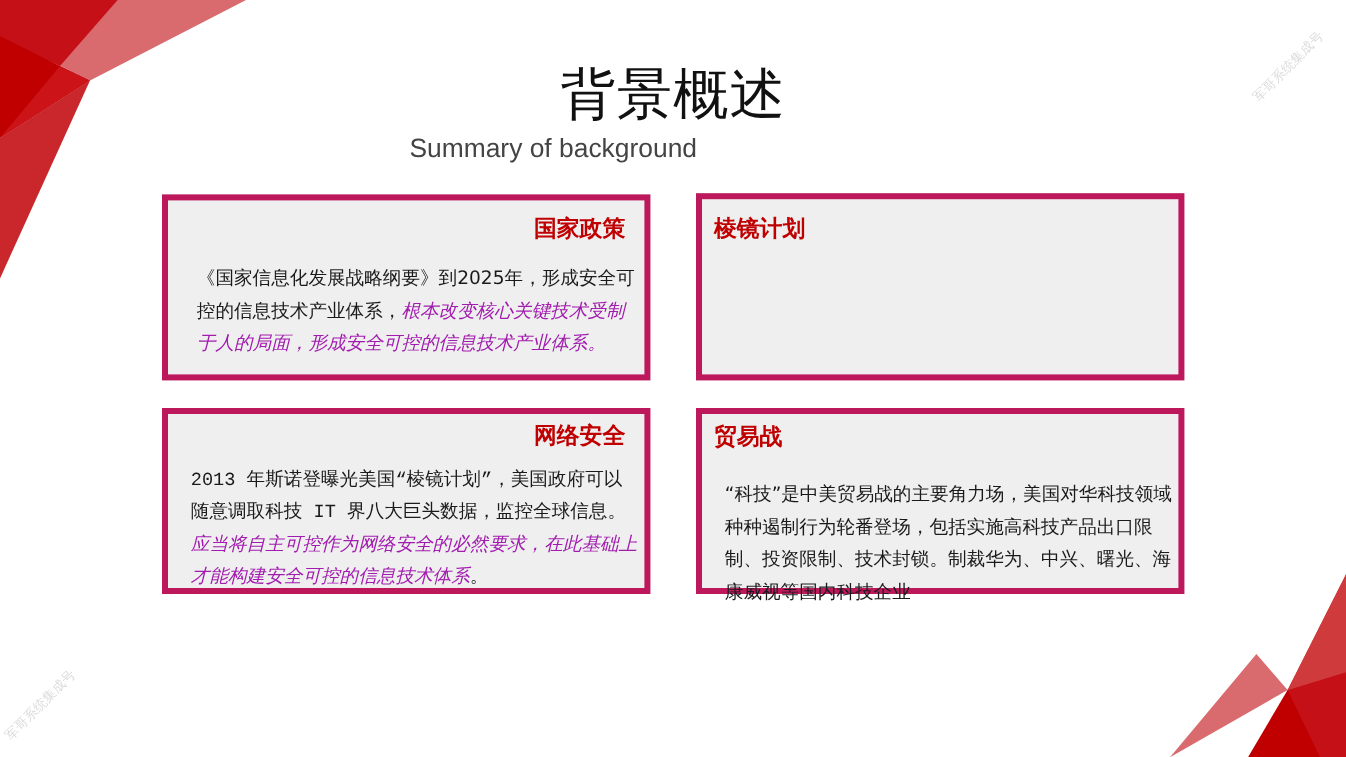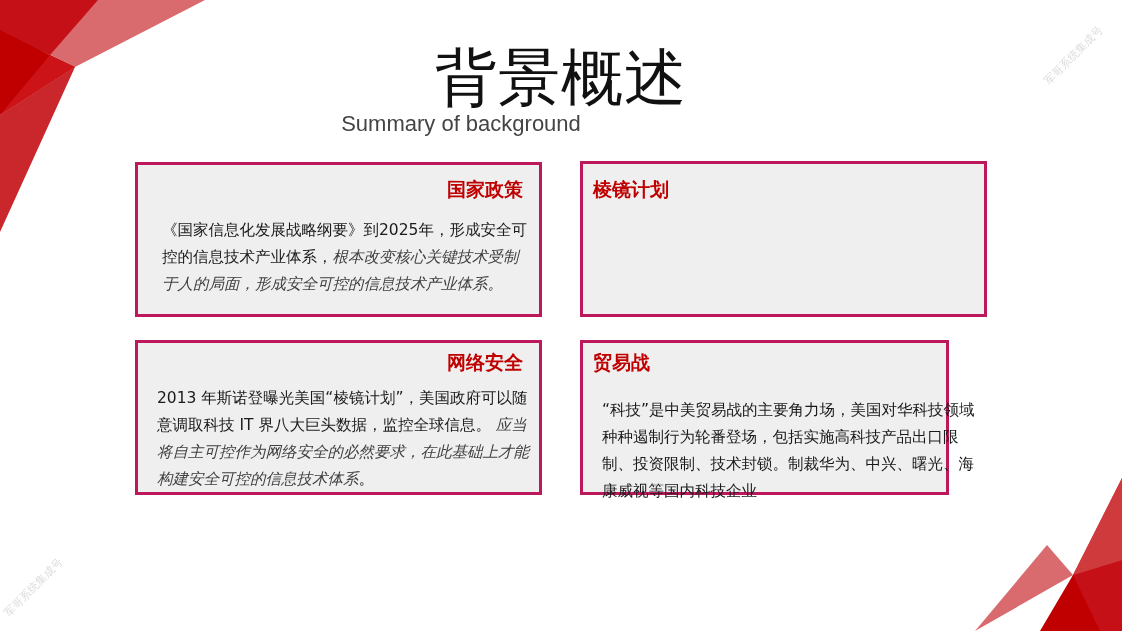--- a/index.html
+++ b/index.html
@@ -1,26 +1,26 @@
 <!DOCTYPE html>
 <html><head>
 <meta charset="utf-8">
 <style>
   html, body { margin:0; padding:0; }
   body { width:1122px; height:631px; position:relative; overflow:hidden; background:#ffffff;
          font-family: "DejaVu Sans", "Liberation Sans", sans-serif; }
   .deco { position:absolute; left:0; top:0; width:1122px; height:631px; pointer-events:none; }
   .title { position:absolute; left:0; width:1122px; top:48px; text-align:center;
-           font-size:62px; color:#111; letter-spacing:1px; line-height:60px; }
+           font-size:46px; color:#111; letter-spacing:1px; line-height:60px; }
   .subtitle { position:absolute; left:0; width:922px; top:110px; text-align:center;
               font-family:"Liberation Sans", sans-serif; font-size:22px; color:#444; line-height:28px; }
-  .card { position:absolute; background:#efefef; border:3px solid #be185d; box-sizing:border-box; }
+  .card { position:absolute; background:#efefef; border:5px solid #be185d; box-sizing:border-box; }
   .card-title { position:absolute; font-size:19px; font-weight:bold; color:#c00000; line-height:26px; }
   .card-body { position:absolute; font-size:15.5px; color:#1a1a1a; line-height:27px; }
-  .em { color:#404040; font-style:italic; }
+  .em { color:#a21caf; font-style:italic; }
   .wm { position:absolute; font-size:11px; color:#dcdcdc; transform:rotate(-45deg); white-space:nowrap; }
 </style>
 </head>
 <body>
 
 <svg class="deco" viewBox="0 0 1122 631" xmlns="http://www.w3.org/2000/svg">
 
   <polygon points="0,0 205,0 75,67 0,30" fill="#d96a6e"></polygon>
   <polygon points="0,0 98,0 50,55 0,32" fill="#c41016"></polygon>
   <polygon points="0,30 50,55 75,67 0,115" fill="#c00000"></polygon>
@@ -44,25 +44,25 @@
   <div class="card-title" style="right:16px;top:11px;">国家政策</div>
   <div class="card-body" style="left:24px;top:52px;width:366px;">
     <span>《国家信息化发展战略纲要》到2025年，形成安全可控的信息技术产业体系，</span><span class="em">根本改变核心关键技术受制于人的局面，形成安全可控的信息技术产业体系。</span>
   </div>
 </div>
 
 <div class="card" style="left:580px;top:161px;width:407px;height:156px;">
   <div class="card-title" style="left:10px;top:12px;">棱镜计划</div>
 </div>
 
-<div class="card" style="left:135px;top:340px;width:407px;height:155px;">
+<div class="card" style="left:135px;top:340px;width:407px;height:155px;font-family:Liberation Mono, monospace;">
   <div class="card-title" style="right:16px;top:6px;">网络安全</div>
   <div class="card-body" style="left:19px;top:42px;width:374px;">
     <span>2013 年斯诺登曝光美国“棱镜计划”，美国政府可以随意调取科技 IT 界八大巨头数据，监控全球信息。 </span><span class="em">应当将自主可控作为网络安全的必然要求，在此基础上才能构建安全可控的信息技术体系</span><span>。</span>
   </div>
 </div>
 
-<div class="card" style="left:580px;top:340px;width:369px;height:155px;">
+<div class="card" style="left:580px;top:340px;width:407px;height:155px;">
   <div class="card-title" style="left:10px;top:6px;">贸易战</div>
   <div class="card-body" style="left:19px;top:42px;width:376px;margin-top:12px;">
     <span>“科技”是中美贸易战的主要角力场，美国对华科技领域种种遏制行为轮番登场，包括实施高科技产品出口限制、投资限制、技术封锁。制裁华为、中兴、曙光、海康威视等国内科技企业</span><span class="em"></span>
   </div>
 </div>
 
 </body></html>

